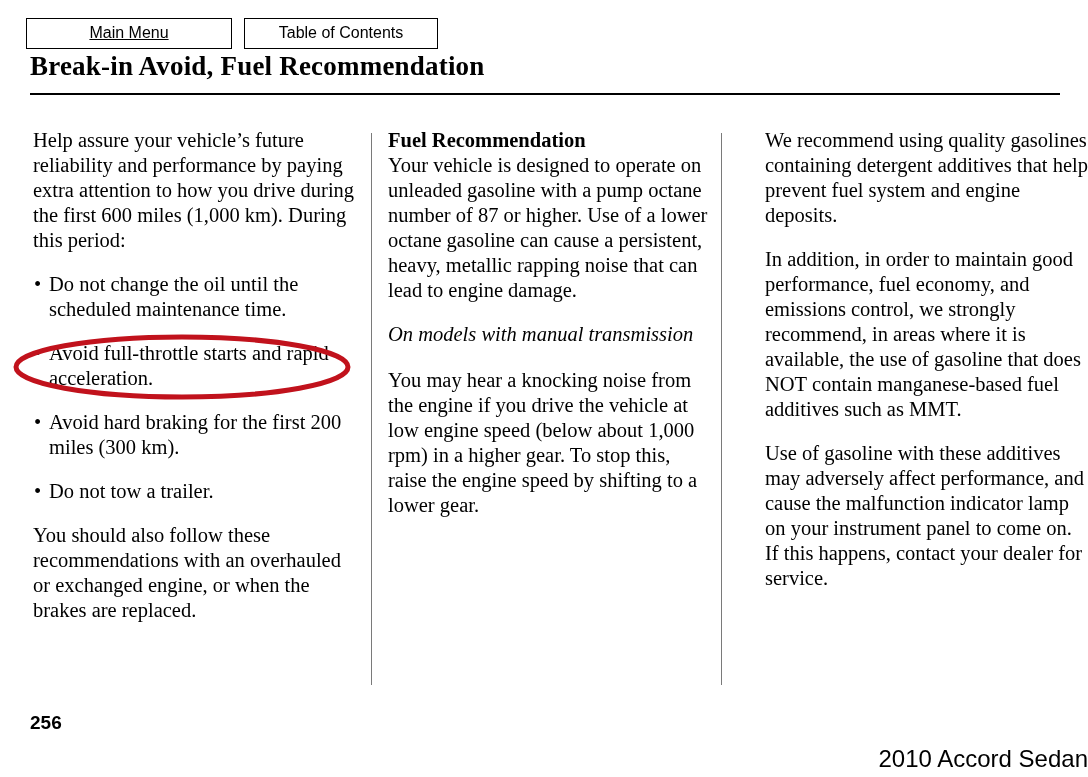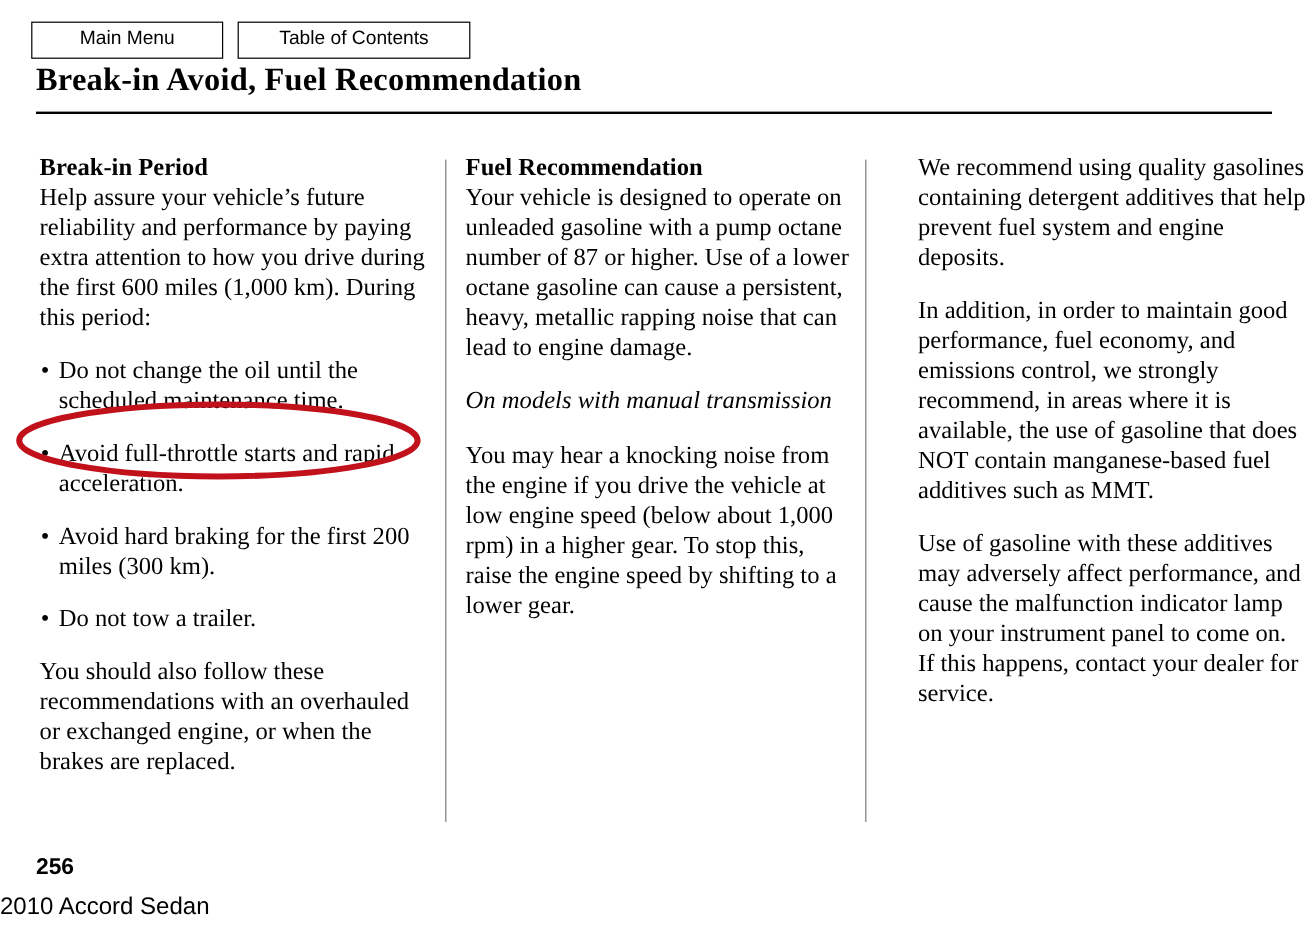--- a/index.html
+++ b/index.html
@@ -33,21 +33,21 @@
     font-size: 16px;
     line-height: 1;
     color: #000;
     background: #ffffff;
     border: 1px solid #000000;
     padding: 6px 0 7px 0;
     text-align: center;
     cursor: pointer;
     box-sizing: border-box;
   }
-  .nav-btn.main-menu { width: 160px; }
+  .nav-btn.main-menu { width: 206px; text-decoration: underline; }
   .nav-btn.toc { width: 194px; }
 
   
   .doc-title {
     position: absolute;
     top: 51px;
     left: 30px;
     font-family: "Liberation Serif", serif;
     font-weight: bold;
     font-size: 27px;
@@ -142,23 +142,23 @@
     top: 712px;
     font-family: "Liberation Sans", sans-serif;
     font-weight: bold;
     font-size: 19px;
   }
   .footer-title {
     position: absolute;
     top: 745px;
     left: 0;
     width: 1088px;
-    text-align: left;
+    text-align: right;
     font-family: "Liberation Sans", sans-serif;
-    font-size: 20px;
+    font-size: 24px;
   }
 </style>
 </head>
 <body>
 
 <div class="page">
 
   <div class="navbar">
     <button class="nav-btn main-menu">Main Menu</button>
     <button class="nav-btn toc">Table of Contents</button>
@@ -166,21 +166,20 @@
 
   <div class="doc-title">Break-in Avoid, Fuel Recommendation</div>
   <div class="title-rule"></div>
 
   <div class="columns">
 
     <div class="divider d1"></div>
     <div class="divider d2"></div>
 
     <div class="col col1">
-      <h2>Break-in Period</h2>
       <p class="para">Help assure your vehicle’s future reliability and performance by paying extra attention to how you drive during the first 600 miles (1,000 km). During this period:</p>
       <ul class="bullets">
         <li>Do not change the oil until the scheduled maintenance time.</li>
         <li>Avoid full-throttle starts and rapid acceleration.</li>
         <li>Avoid hard braking for the first 200 miles (300 km).</li>
         <li>Do not tow a trailer.</li>
       </ul>
       <p class="para">You should also follow these recommendations with an overhauled or exchanged engine, or when the brakes are replaced.</p>
     </div>
 

